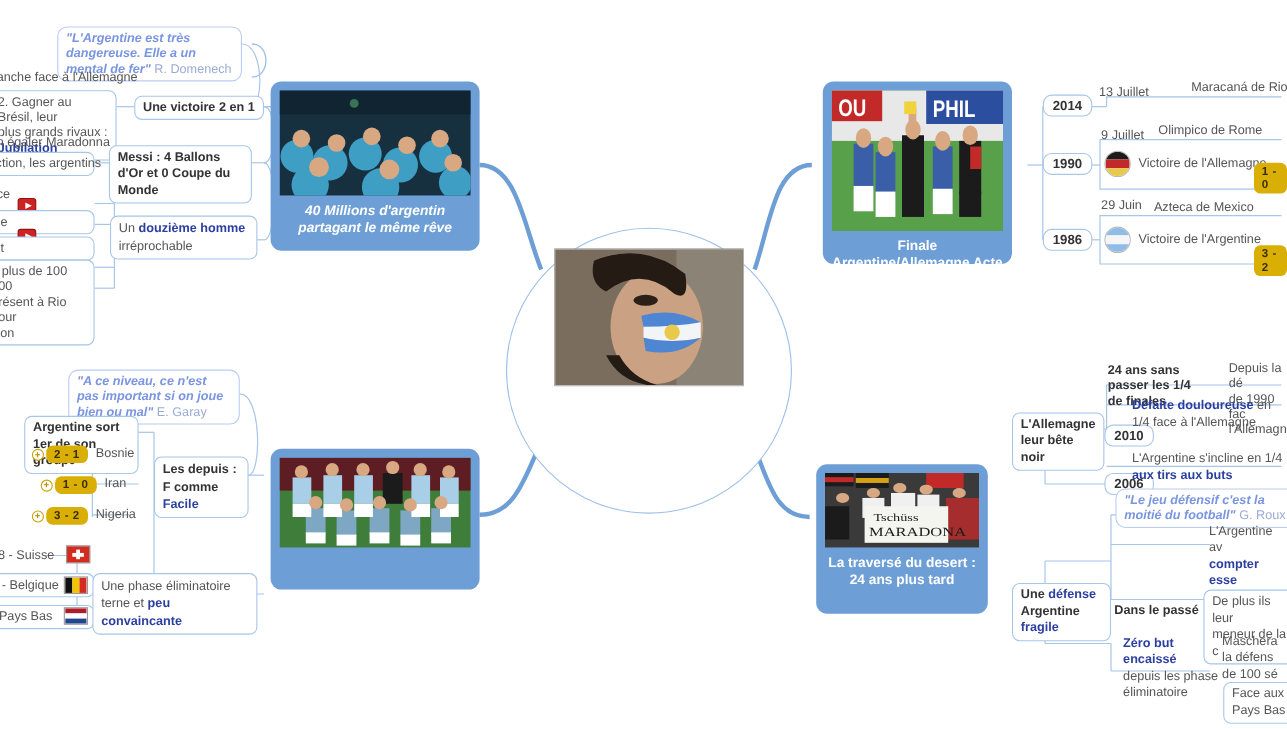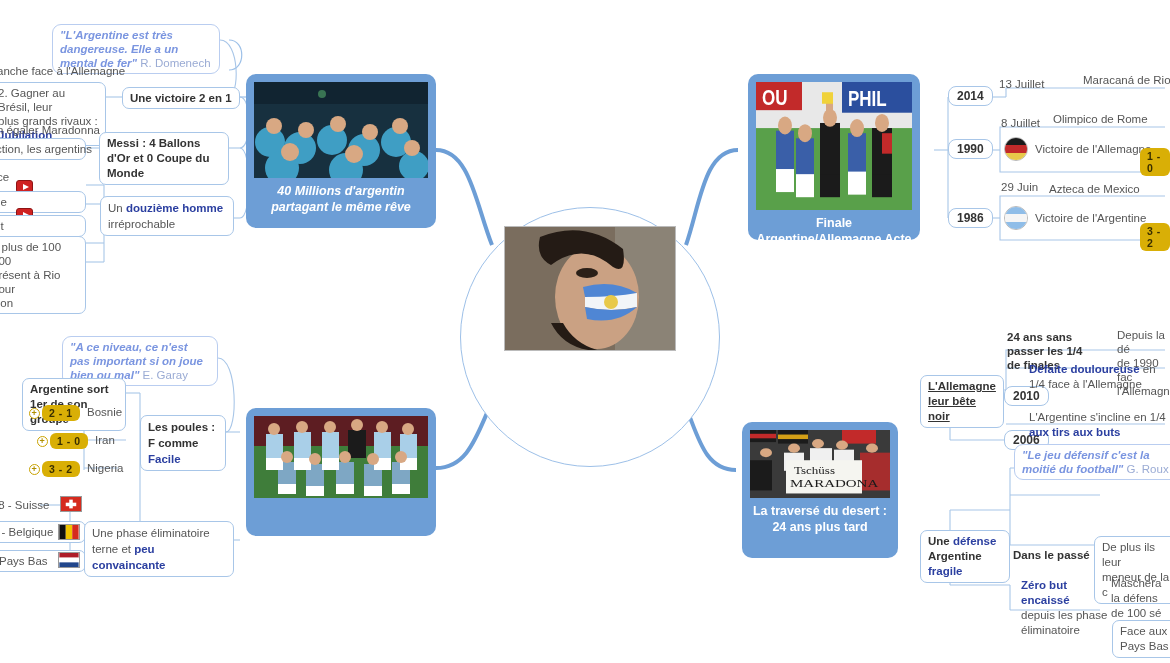--- a/index.html
+++ b/index.html
@@ -431,21 +431,21 @@
     <span>13 Juillet</span>
   </div>
   <div class="node plain" style="left:1080px;top:71px;">
     <span>Maracaná de Rio</span>
   </div>
 
   <div class="pill" style="left:948px;top:139px;">
     <span>1990</span>
   </div>
   <div class="node plain" style="left:998px;top:114px;">
-    <span>8 Juillet</span>
+    <span>9 Juillet</span>
   </div>
   <div class="node plain" style="left:1050px;top:110px;">
     <span>Olimpico de Rome</span>
   </div>
   <div class="circflag" style="left:1004px;top:137px;">
     <i style="background:#1b1b1b"></i>
       <i style="background:#c22a2a"></i>
       <i style="background:#e8c94a"></i>
   </div>
   <div class="node plain" style="left:1032px;top:140px;">
@@ -475,21 +475,21 @@
   <div class="badge" style="left:1140px;top:223px;">
     <span>3 - 2</span>
   </div>
 
   <div class="node quote" style="left:62px;top:336px;width:156px;white-space:normal;">
     <span>"A ce niveau, ce n'est pas important si on joue bien ou mal"</span>
     <span class="auth">E. Garay</span>
   </div>
 
   <div class="node b" style="left:140px;top:415px;width:86px;white-space:normal;line-height:16px;">
-    <div>Les poules :</div>
+    <div>Les depuis :</div>
     <div><span>F comme </span><span class="hl">Facile</span></div>
   </div>
 
   <div class="node b" style="left:22px;top:378px;width:104px;white-space:normal;line-height:15px;">
     <span>Argentine sort 1er de son groupe</span>
   </div>
 
   <div class="badge" style="left:42px;top:405px;">
     <span class="plus">+</span>
     <span>2 - 1</span>
@@ -544,21 +544,21 @@
         <rect y="5.3" width="22" height="5.4" fill="#fff"></rect>
         <rect y="10.7" width="22" height="5.3" fill="#21468b"></rect>
       </svg>
   </div>
 
   <div class="node" style="left:84px;top:521px;width:150px;white-space:normal;line-height:16px;">
     <div>Une phase éliminatoire</div>
     <div><span>terne et </span><span class="hl">peu convaincante</span></div>
   </div>
 
-  <div class="node b" style="left:920px;top:375px;width:84px;white-space:normal;line-height:15px;text-decoration:underline;">
+  <div class="node b" style="left:920px;top:375px;width:84px;white-space:normal;line-height:15px;">
     <span>L'Allemagne leur bête noir</span>
   </div>
 
   <div class="node plain b" style="left:1004px;top:328px;width:96px;white-space:normal;line-height:14px;">
     <span>24 ans sans passer les 1/4 de finales</span>
   </div>
 
   <div class="node plain" style="left:1114px;top:326px;white-space:normal;line-height:14px;">
     <div>Depuis la dé</div>
     <div>de 1990 fac</div>
@@ -588,20 +588,26 @@
 
   <div class="node b" style="left:920px;top:530px;width:90px;white-space:normal;line-height:15px;">
     <div><span>Une </span><span class="hl">défense</span></div>
     <div><span>Argentine </span><span class="hl">fragile</span></div>
   </div>
 
   <div class="node plain b" style="left:1010px;top:546px;">
     <span>Dans le passé</span>
   </div>
 
+  <div class="node plain" style="left:1096px;top:474px;white-space:normal;line-height:15px;">
+    <div>L'Argentine av</div>
+    <div class="hl">compter esse</div>
+    <div><span>sur leurs </span><span class="hl">capa</span></div>
+    <div class="hl">offensives</div>
+  </div>
 
   <div class="node" style="left:1094px;top:536px;width:90px;white-space:normal;line-height:15px;">
     <div>De plus ils leur</div>
     <div>meneur de la c</div>
   </div>
 
   <div class="node plain" style="left:1108px;top:574px;white-space:normal;line-height:15px;">
     <div>Mascherа</div>
     <div>la défens</div>
     <div>de 100 sé</div>

